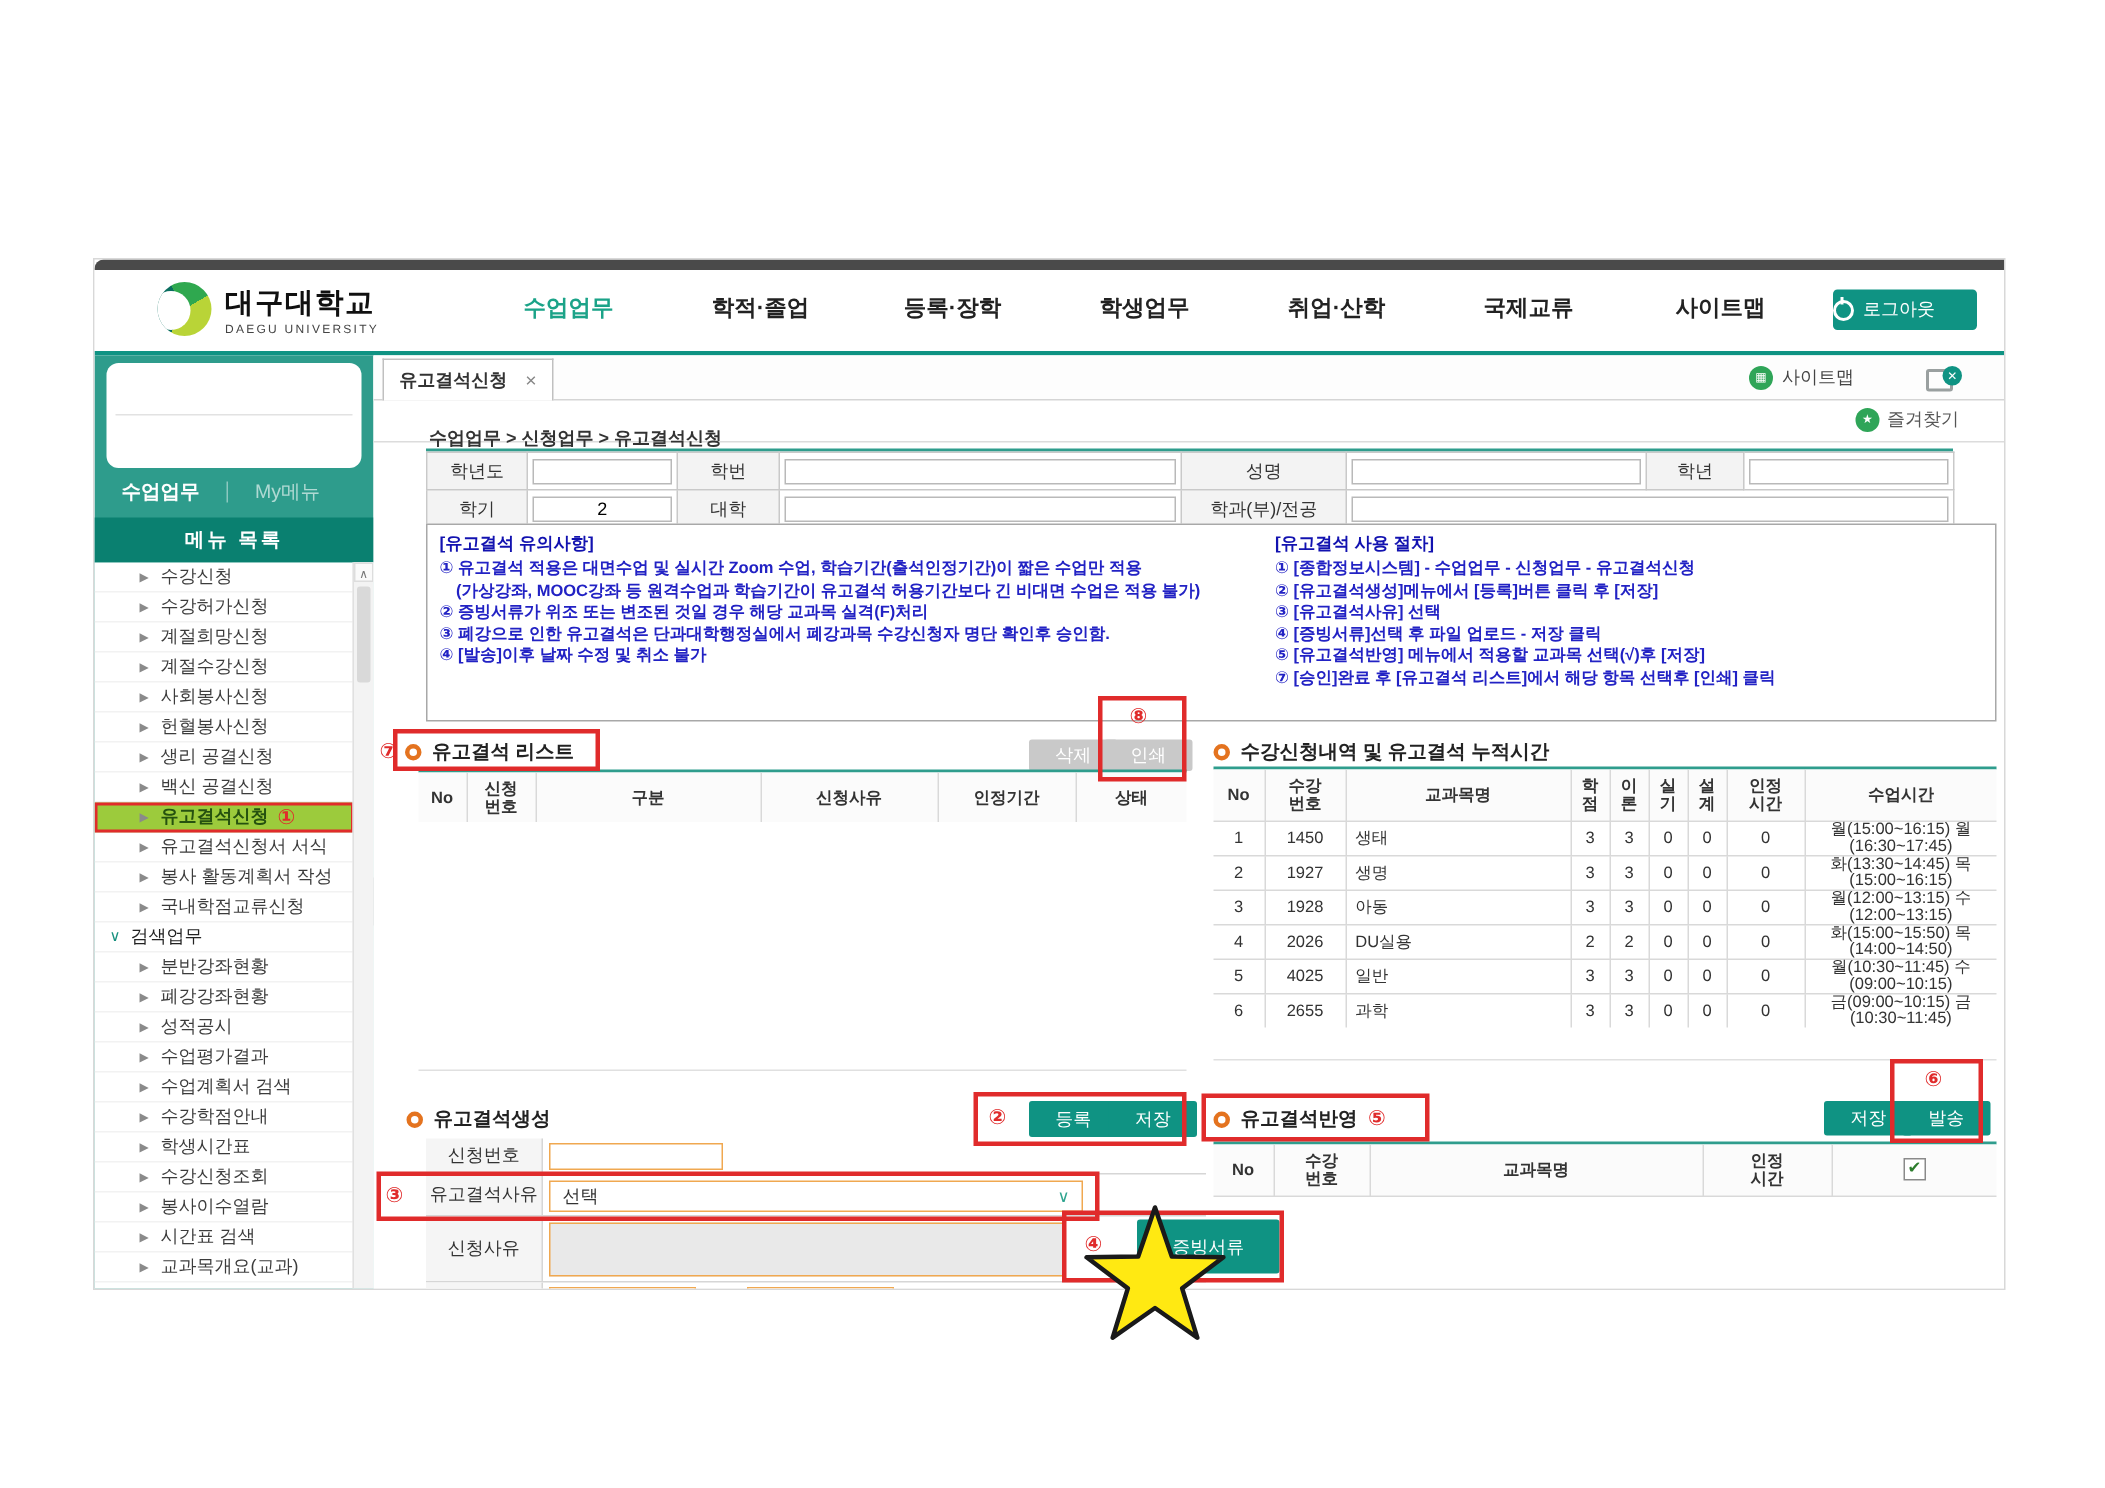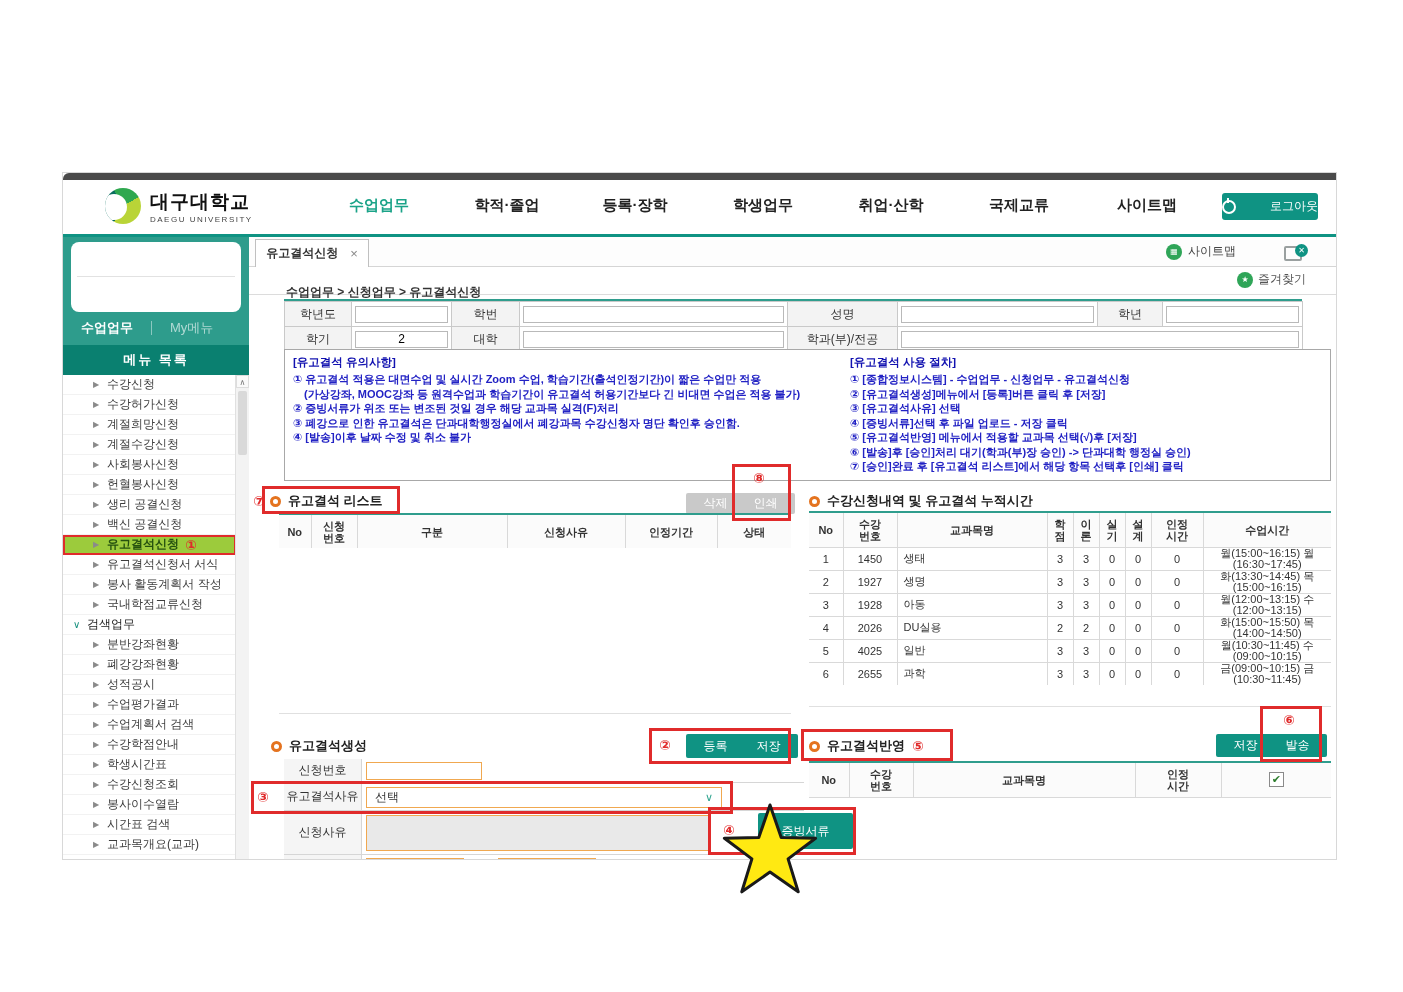--- a/index.html
+++ b/index.html
@@ -17,21 +17,21 @@
   .logo{position:absolute;left:42px;top:8px;display:flex;align-items:flex-end;gap:9px;}
   .emblem{width:36px;height:36px;border-radius:50%;position:relative;overflow:hidden;
           background:conic-gradient(from 210deg,#0a6e5f 0 120deg,#2fa84f 120deg 210deg,#b9d437 210deg 360deg);}
   .emblem:after{content:'';position:absolute;width:26px;height:26px;border-radius:50%;background:#fff;left:-4px;top:6px;}
   .logo-t{font-size:19px;font-weight:bold;color:#101010;letter-spacing:1px;}
   .logo-s{font-size:8px;color:#444;letter-spacing:1.5px;}
   .nav{position:absolute;left:252px;top:16px;display:flex;gap:0;}
   .nav-it{width:128px;text-align:center;font-size:15px;font-weight:bold;color:#222;cursor:pointer;}
   .nav-it.active{color:#1ba388;}
   .logout{position:absolute;right:18px;top:13px;width:96px;height:27px;background:#0f9383;border-radius:3px;
-          color:#fff;font-size:12px;display:flex;align-items:center;justify-content:space-between;gap:6px;cursor:pointer;}
+          color:#fff;font-size:12px;display:flex;align-items:center;justify-content:flex-start;gap:6px;cursor:pointer;}
   .pwr{width:10px;height:10px;border:2px solid #fff;border-radius:50%;position:relative;display:inline-block;}
   .pwr:after{content:'';position:absolute;left:3px;top:-4px;width:2px;height:5px;background:#fff;}
   .hdr-line{position:absolute;left:0;top:61px;right:0;height:3px;background:#0f9383;}
 
   
   .sb{position:absolute;left:0;top:64px;width:186px;bottom:0;background:#2e9c8c;}
   .sb-card{position:absolute;left:8px;top:5px;width:170px;height:70px;background:#fff;border-radius:8px;}
   .sb-card:after{content:'';position:absolute;left:6px;right:6px;top:34px;height:1px;background:#e2e2e2;}
   .sb-tabs{position:absolute;left:0;top:78px;width:100%;height:26px;display:flex;align-items:center;}
   .sb-tab{font-size:13px;color:rgba(255,255,255,.62);padding:0 18px;cursor:pointer;}
@@ -395,21 +395,20 @@
         </div>
         <div class="ncol r">
           <div class="nt">[유고결석 사용 절차]</div>
           <div>
 
           <div class="nl">① [종합정보시스템] - 수업업무 - 신청업무 - 유고결석신청</div>
               <div class="nl">② [유고결석생성]메뉴에서 [등록]버튼 클릭 후 [저장]</div>
               <div class="nl">③ [유고결석사유] 선택</div>
               <div class="nl">④ [증빙서류]선택 후 파일 업로드 - 저장 클릭</div>
               <div class="nl">⑤ [유고결석반영] 메뉴에서 적용할 교과목 선택(√)후 [저장]</div>
-              <div class="nl">⑥ [발송]후 [승인]처리 대기(학과(부)장 승인) -&gt; 단과대학 행정실 승인)</div>
               <div class="nl">⑦ [승인]완료 후 [유고결석 리스트]에서 해당 항목 선택후 [인쇄] 클릭</div>
             </div>
         </div>
       </div>
 
       <span class="ann red-num" style="left:4px;top:256px;">⑦</span>
       <div class="sec-title" style="left:21px;top:255px;">
         <span class="blt"></span>
         <span>유고결석 리스트</span>
       </div>

